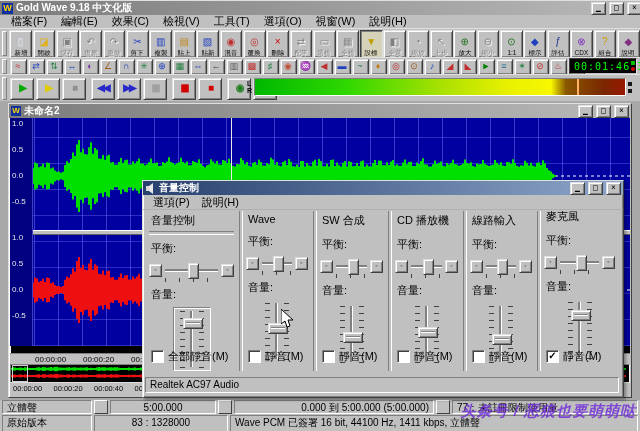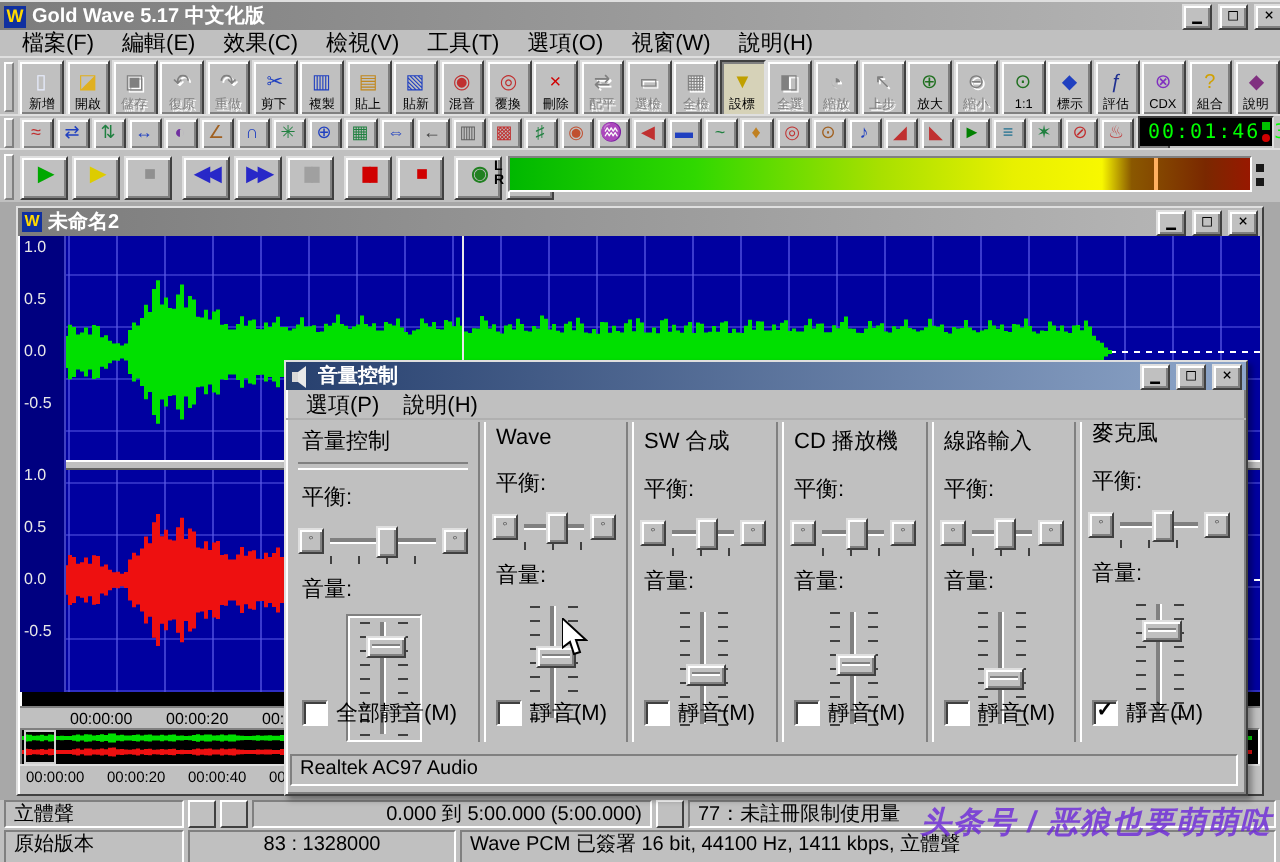--- a/index.html
+++ b/index.html
@@ -78,21 +78,21 @@
               font-size:10px;white-space:nowrap;overflow:hidden;line-height:11px}
   .stat .sq{width:12px;flex:none;background:#c0c0c0;border:1px solid;border-color:#fff #404040 #404040 #fff}
   #watermark{position:absolute;right:4px;top:401px;font-size:15px;font-weight:bold;color:#6d28d9;
              opacity:.8;letter-spacing:1px;white-space:nowrap;font-style:italic}
 </style>
 </head>
 <body>
 
 <div class="abs tbar inactive" style="left:0;top:0;width:640px">
   <div class="wlogo">W</div>
-  <div class="ttl">Gold Wave 5.17 中文化版</div>
+  <div class="ttl">Gold Wave 9.18 中文化版</div>
   <div class="winbtn raised">▁</div>
   <div class="winbtn raised">□</div>
   <div class="winbtn raised">×</div>
 </div>
 
 <div class="abs menu" style="left:0;top:14px;width:640px" id="menubar">
     <span>檔案(F)</span>
     <span>編輯(E)</span>
     <span>效果(C)</span>
     <span>檢視(V)</span>
@@ -350,20 +350,21 @@
       <span class="axis-lbl" style="left: 448.5px; font-size: 7.5px;">00:03:40</span>
       <span class="axis-lbl" style="left: 489px; font-size: 7.5px;">00:04:00</span>
       <span class="axis-lbl" style="left: 529.5px; font-size: 7.5px;">00:04:20</span>
       <span class="axis-lbl" style="left: 570px; font-size: 7.5px;">00:04:40</span>
     </div>
 </div>
 
 <div class="abs stat" style="left:2px;top:399px;width:636px;height:14px">
   <div class="cell" style="width:80px">立體聲</div>
   <div class="sq"></div>
+  <div class="cell" style="width:96px;text-align:center">5:00.000</div>
   <div class="sq"></div>
   <div class="cell" style="width:190px;text-align:right">0.000 到 5:00.000 (5:00.000)</div>
   <div class="sq"></div>
   <div class="cell" style="flex:1">77：未註冊限制使用量</div>
 </div>
 <div class="abs stat" style="left:2px;top:414px;width:636px;height:30px">
   <div class="cell" style="width:80px">原始版本</div>
   <div class="cell" style="width:124px;text-align:center">83 : 1328000</div>
   <div class="cell" style="flex:1">Wave PCM 已簽署 16 bit, 44100 Hz, 1411 kbps, 立體聲</div>
 </div>

